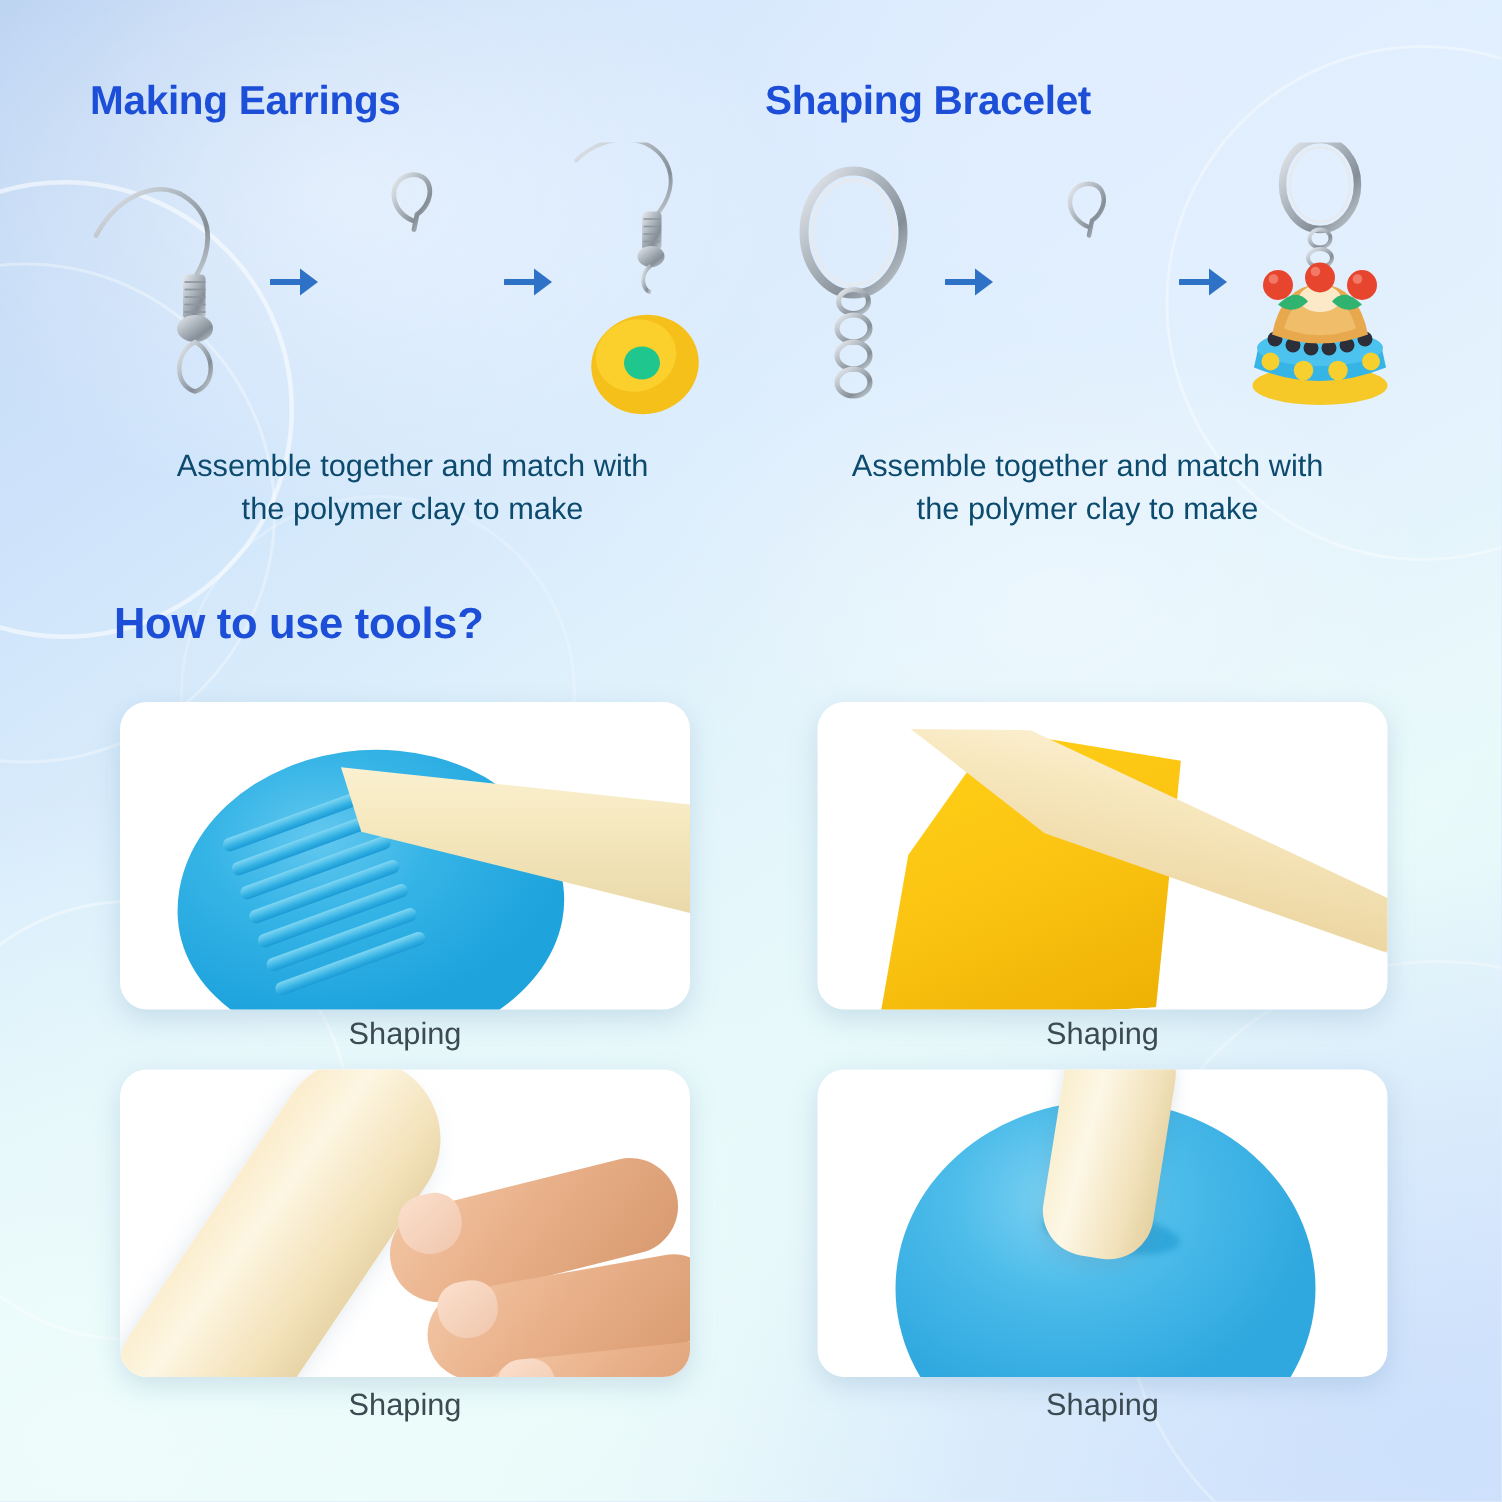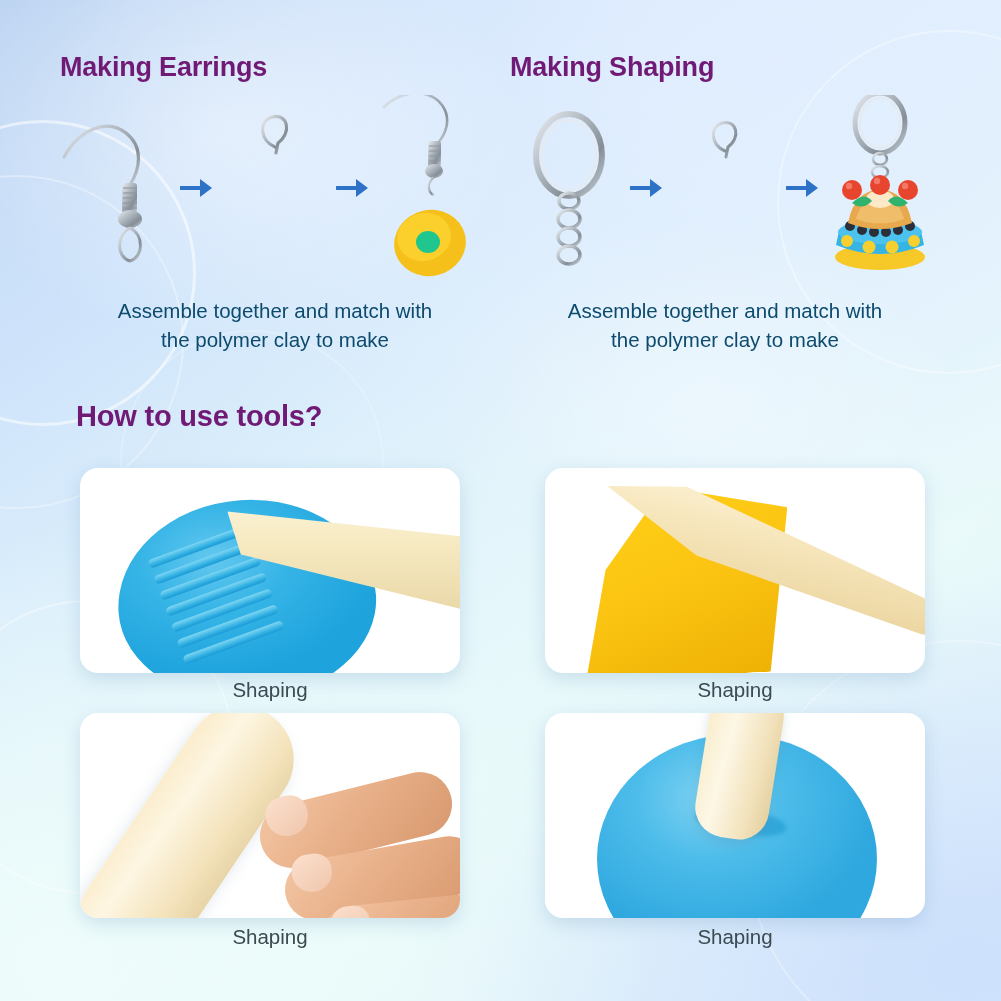--- a/index.html
+++ b/index.html
@@ -47,21 +47,21 @@
   .sw5 { right: -170px; top: 640px; width: 420px; height: 420px; border-color: rgba(255,255,255,0.30); }
   .sw6 { left: 120px;  top: 330px;  width: 260px; height: 260px; border-color: rgba(255,255,255,0.22); }
 
   
   #page { position: absolute; inset: 0; }
 
   .col-left  { position: absolute; left: 60px;  width: 430px; }
   .col-right { position: absolute; left: 510px; width: 430px; }
 
   .section-title {
-    color: #701a75;
+    color: #1d4ed8;
     font-size: 27px;
     font-weight: bold;
     letter-spacing: -0.2px;
     white-space: nowrap;
   }
   .h-making { position: absolute; top: 52px; }
   .h-tools  { position: absolute; left: 76px; top: 400px; font-size: 29px; }
 
   
   .assembly {
@@ -336,21 +336,21 @@
     </div>
 
     <div class="caption">
       <div>Assemble together and match with</div>
       <div>the polymer clay to make</div>
     </div>
   </div>
 
   <div class="col-right">
 
-    <div class="section-title h-making">Making Shaping</div>
+    <div class="section-title h-making">Shaping Bracelet</div>
 
     <div class="assembly">
 
       <div class="part">
         <svg width="118" height="185" viewBox="0 0 118 185">
           <ellipse cx="59" cy="60" rx="33" ry="41" fill="none" stroke="url(#mtl)" stroke-width="6"></ellipse>
           <ellipse cx="59" cy="60" rx="27" ry="35" fill="none" stroke="#e6eaee" stroke-width="2"></ellipse>
           <ellipse cx="59" cy="106" rx="10" ry="8" fill="none" stroke="url(#mtl)" stroke-width="3.4"></ellipse>
           <ellipse cx="59" cy="124" rx="11" ry="9" fill="none" stroke="url(#mtl)" stroke-width="3.4"></ellipse>
           <ellipse cx="59" cy="142" rx="11" ry="9" fill="none" stroke="url(#mtl)" stroke-width="3.4"></ellipse>

